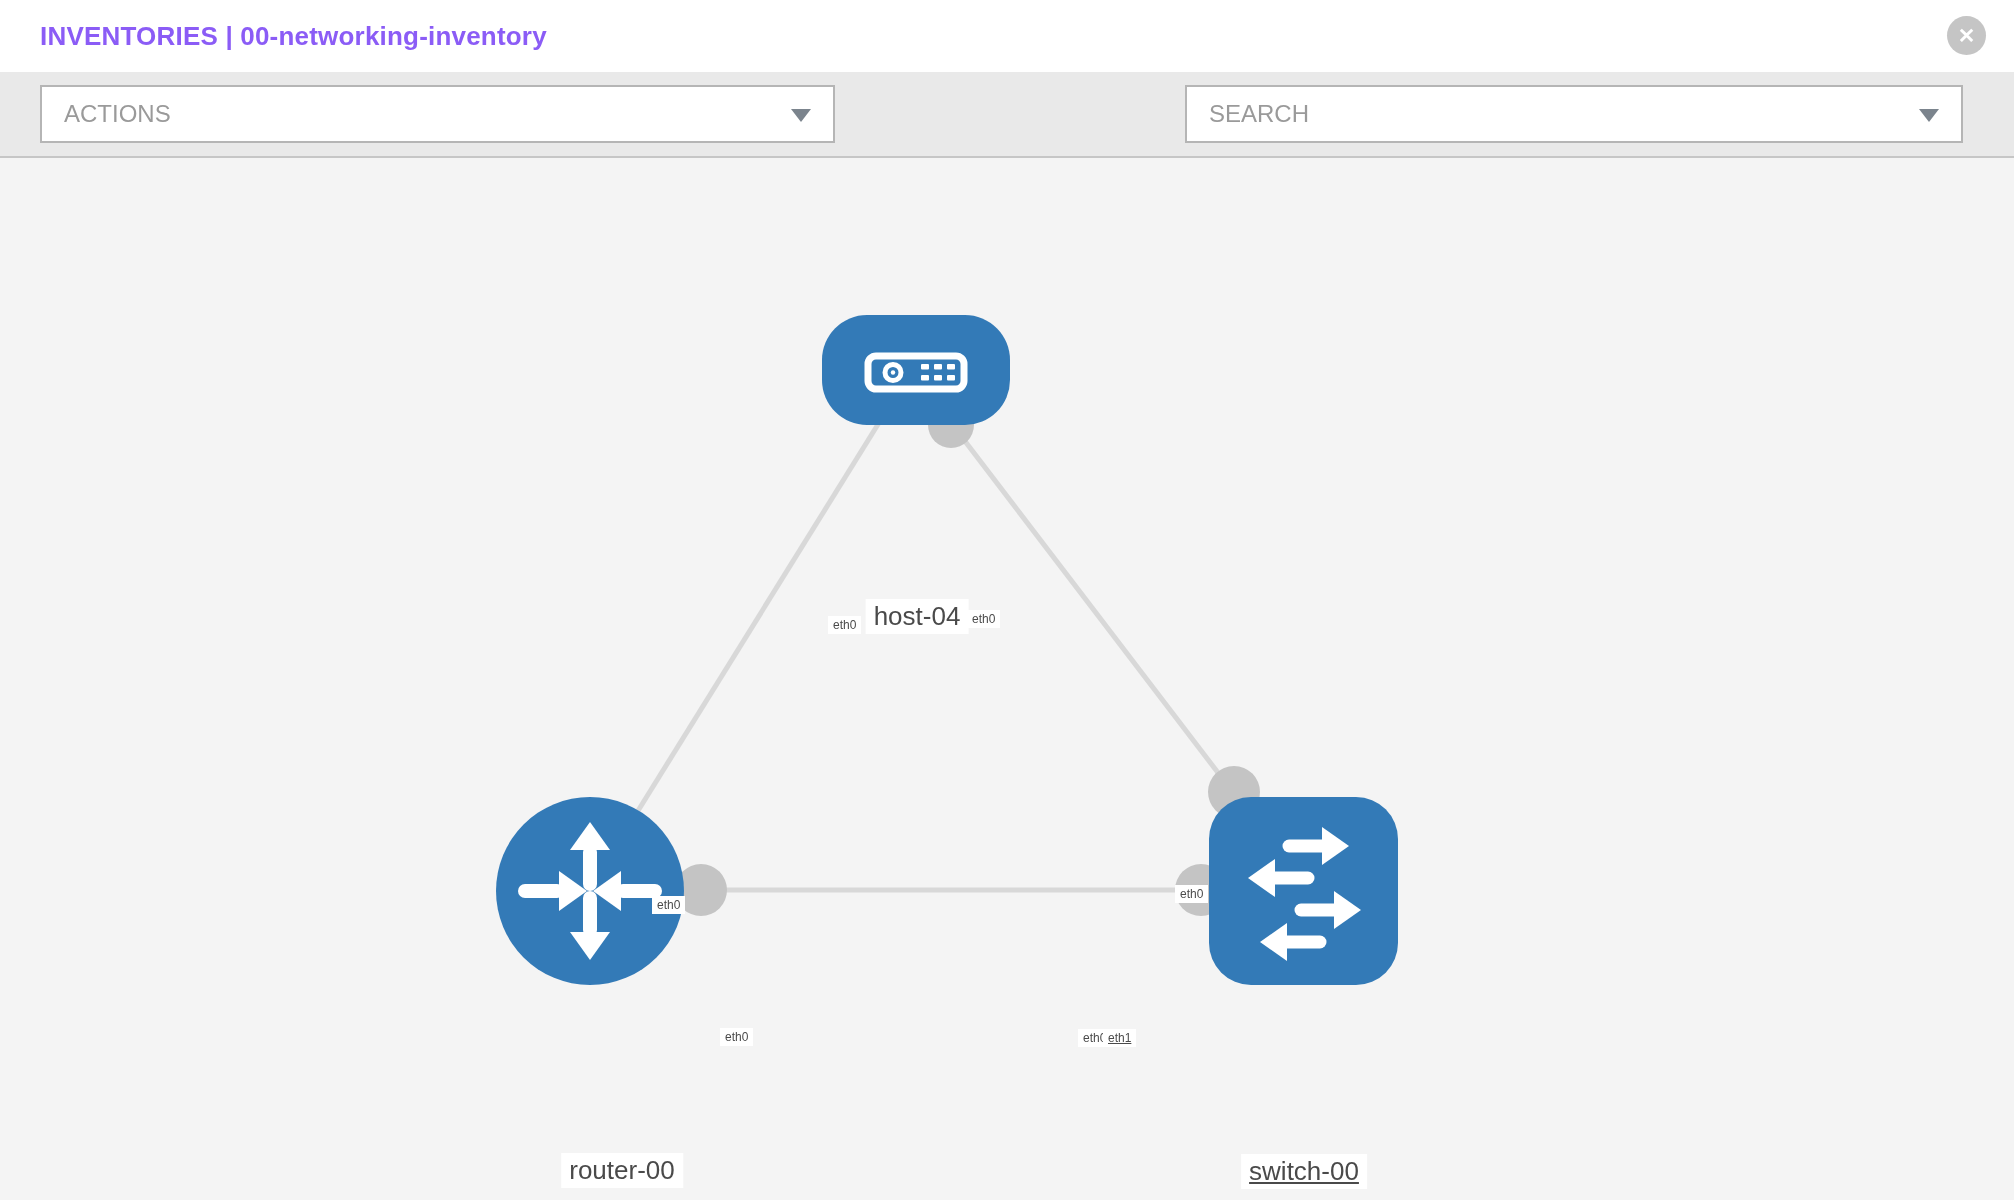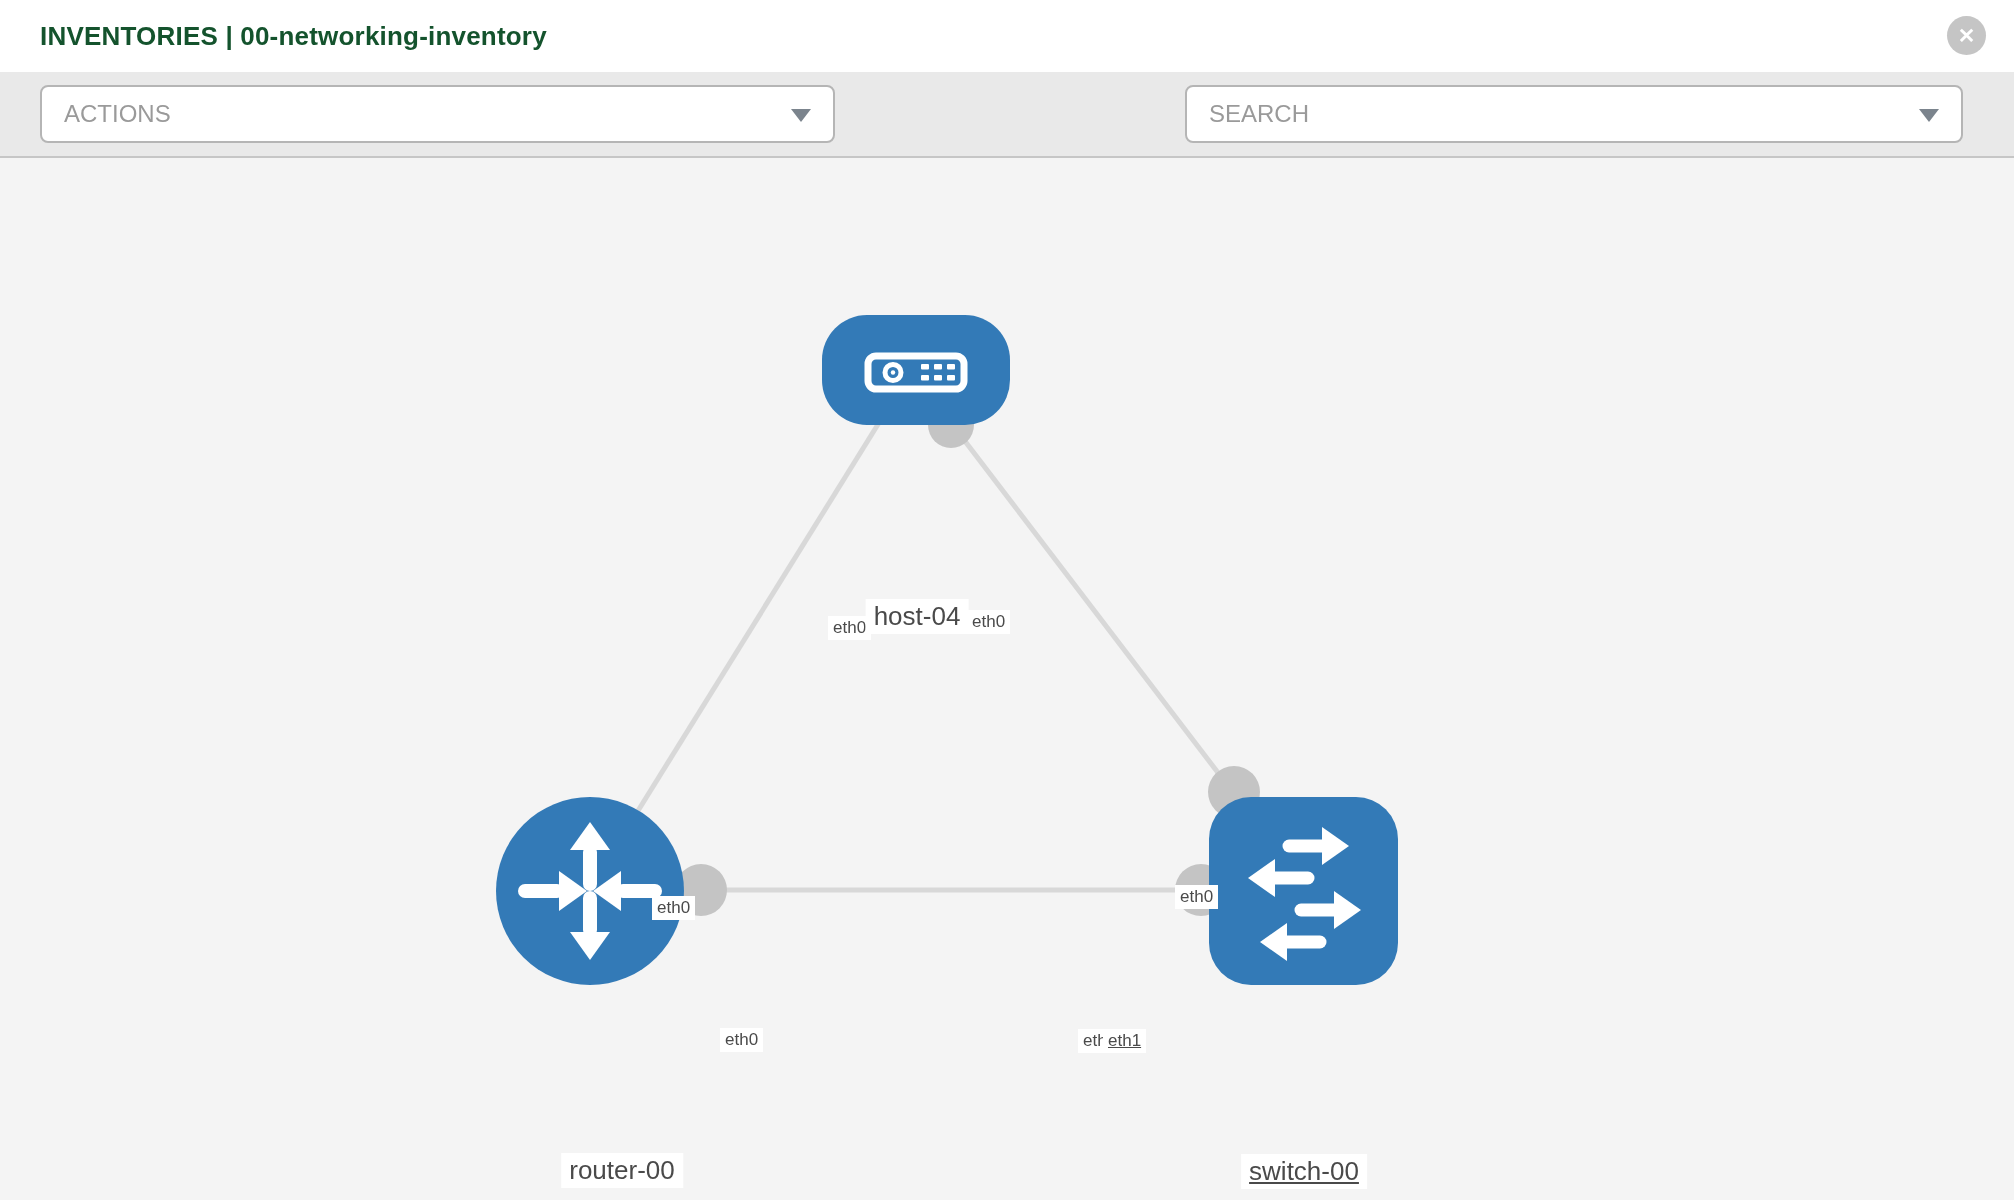--- a/index.html
+++ b/index.html
@@ -2,49 +2,49 @@
 <html><head>
 <meta charset="utf-8">
 <style>
   html,body{margin:0;padding:0;background:#fff;}
   .app{position:relative;width:2014px;height:1200px;overflow:hidden;background:#fff;
        font-family:"Liberation Sans",sans-serif;}
 
   
   .header{position:absolute;top:0;left:0;right:0;height:72px;background:#fff;}
   .header-title{position:absolute;left:40px;top:50%;transform:translateY(-50%);
-       font-size:26px;font-weight:700;color:#14532d;letter-spacing:.2px;text-align:right;}
+       font-size:26px;font-weight:700;color:#8b5cf6;letter-spacing:.2px;text-align:right;}
   .close-btn{position:absolute;right:28px;top:16px;width:39px;height:39px;border-radius:50%;
        background:#c5c5c5;color:#fff;display:flex;align-items:center;justify-content:center;
        font-size:21px;font-weight:700;cursor:pointer;line-height:1;}
 
   
   .toolbar{position:absolute;top:72px;left:0;right:0;height:84px;background:#e9e9e9;
        border-bottom:2px solid #c6c6c6;}
   .select-box{position:absolute;top:13px;height:58px;background:#fff;border:2px solid #b5b5b5;
-       border-radius:8px;box-sizing:border-box;display:flex;align-items:center;
+       border-radius:0;box-sizing:border-box;display:flex;align-items:center;
        padding:4px 22px;color:#9a9a9a;font-size:24px;cursor:pointer;}
   .select-actions{left:40px;width:795px;}
   .select-search{left:1185px;width:778px;}
   .caret{position:absolute;right:22px;top:50%;margin-top:-5px;width:0;height:0;
        border-left:10px solid transparent;border-right:10px solid transparent;
        border-top:13px solid #7b848d;}
   .tool-icon{position:absolute;top:95px;width:38px;height:38px;cursor:pointer;}
   .tool-icon svg{width:100%;height:100%;fill:#7e8890;}
   .icon-wrench{left:1052px;}
   .icon-key{left:1118px;}
 
   
   .canvas{position:absolute;top:158px;left:0;right:0;bottom:0;background:#f4f4f4;}
   .topo-svg{position:absolute;left:0;top:0;}
 
   
   .chip{position:absolute;background:#fff;color:#4a4a4a;white-space:nowrap;}
   .node-chip{font-size:26px;padding:2px 8px;transform:translateX(-50%);}
-  .if-chip{font-size:17px;padding:2px 5px;}
+  .if-chip{font-size:12px;padding:2px 5px;}
 </style>
 </head>
 <body>
 
 <div class="app">
 
   <div class="header">
     <div class="header-title">INVENTORIES | 00-networking-inventory</div>
     <div class="close-btn">
       <span>✕</span>

